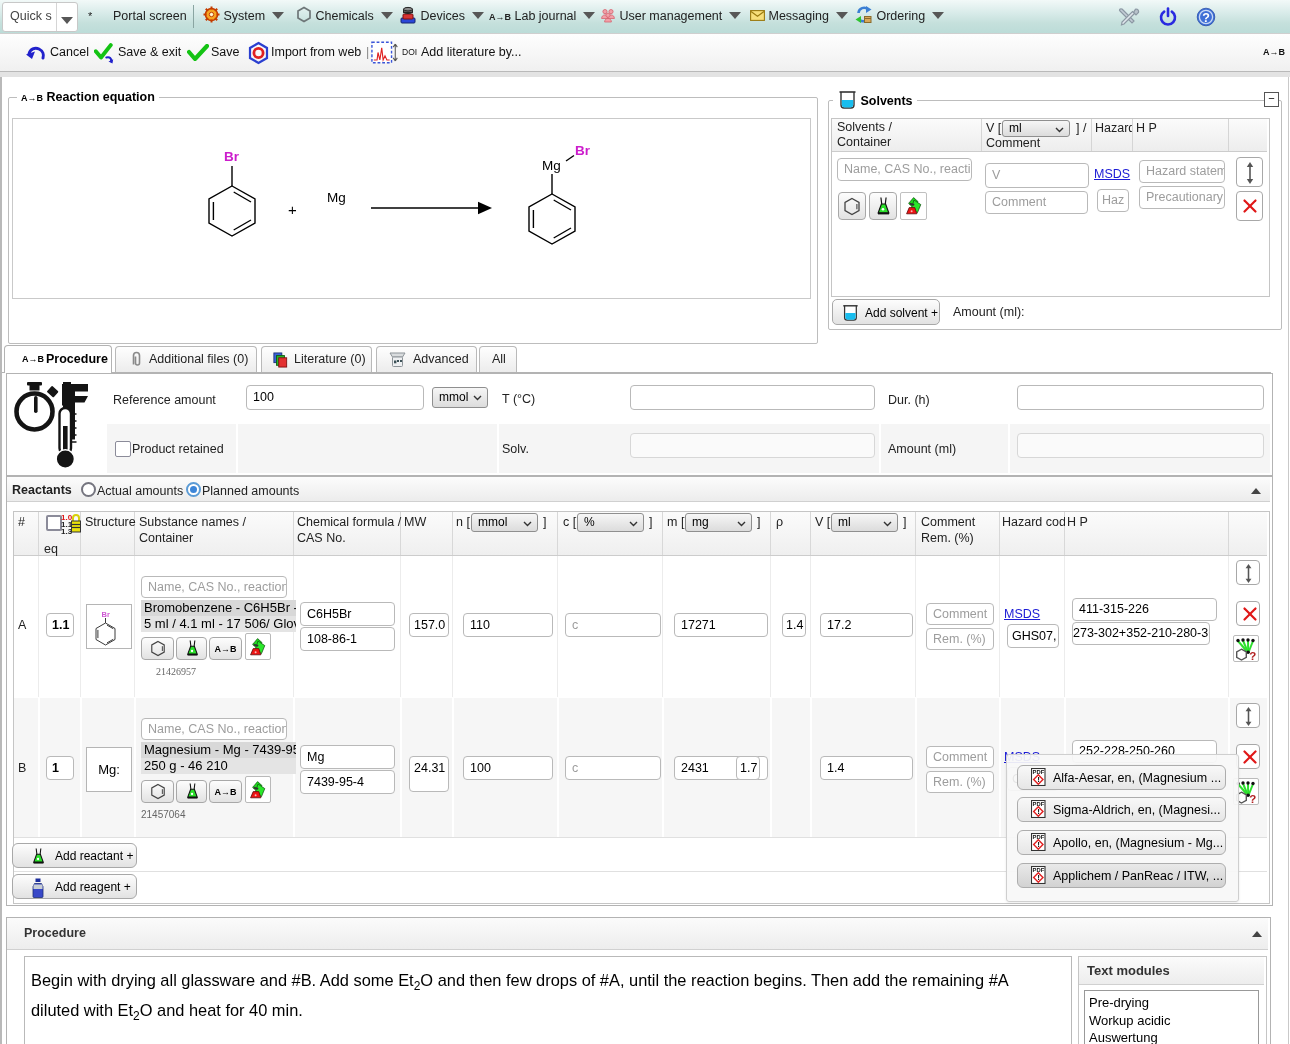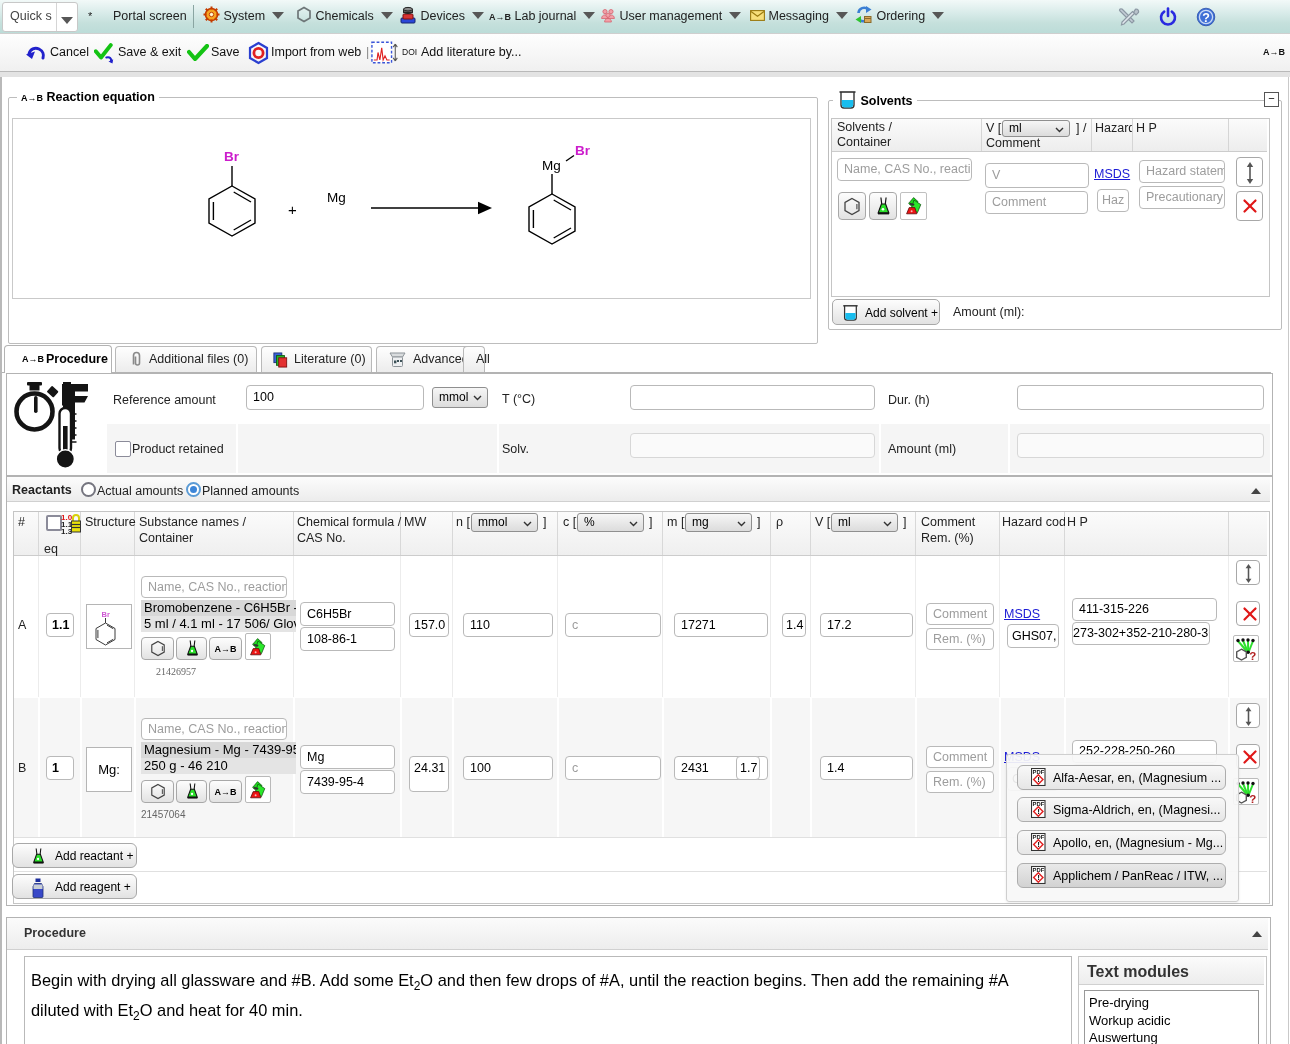--- a/index.html
+++ b/index.html
@@ -295,21 +295,21 @@
     <div class="abs" style="left:376px;top:346px;width:101px;height:26px;background:linear-gradient(#fefefe,#ececec);border:1px solid #b9b9b9;border-bottom:none;border-radius:4px 4px 0 0;box-sizing:border-box;">
       <svg width="17" height="16" viewBox="0 0 17 16" style="position:absolute;left:12px;top:5px;">
           <polygon points="1,1 16,1 13.5,5 3.5,5" fill="#d9dcde" stroke="#8e9499"></polygon>
           <rect x="3.5" y="5" width="10" height="9.5" rx="1" fill="#eef0f2" stroke="#8e9499"></rect>
           <rect x="5" y="8.5" width="2.4" height="2.8" fill="#3d5258"></rect>
           <rect x="8" y="8" width="2" height="2" fill="#3d5258"></rect>
           <rect x="11" y="8" width="2" height="2" fill="#3d5258"></rect>
         </svg>
       <span style="position:absolute;left:36px;top:5px;font-size:12.5px;color:#222;">Advanced</span>
       </div>
-    <div class="abs" style="left:463px;top:346px;width:22px;height:26px;background:linear-gradient(#fefefe,#ececec);border:1px solid #b9b9b9;border-bottom:none;border-radius:4px 4px 0 0;box-sizing:border-box;">
+    <div class="abs" style="left:479px;top:346px;width:38px;height:26px;background:linear-gradient(#fefefe,#ececec);border:1px solid #b9b9b9;border-bottom:none;border-radius:4px 4px 0 0;box-sizing:border-box;">
       <span style="position:absolute;left:12px;top:5px;font-size:12.5px;color:#222;">All</span>
       </div>
     <div class="abs" style="left:4px;top:345px;width:108px;height:28px;background:#fff;border:1px solid #b3b3b3;border-bottom:none;border-radius:4px 4px 0 0;box-sizing:border-box;">
       <span style="position:absolute;left:17px;top:8px;font-size:9px;font-weight:bold;">A→B</span>
       <span style="position:absolute;left:41px;top:6px;font-size:12.5px;font-weight:bold;white-space:nowrap;">Procedure</span>
       </div>
   </div>
 
   <div id="procpanel">
     <div class="abs" style="left:6px;top:373px;width:1265px;height:101px;border:1px solid #b3b3b3;background:#fff;"></div>
@@ -643,21 +643,21 @@
   <div id="procbottom">
     <div class="abs" style="left:6px;top:917px;width:1263px;height:127px;border:1px solid #b3b3b3;border-bottom:none;background:#fff;"></div>
     <div class="abs" style="left:7px;top:918px;width:1261px;height:31px;background:linear-gradient(#fbfbfb,#ededed);border-bottom:1px solid #d0d0d0;"></div>
     <div class="lbl" style="left:24px;top:926px;font-weight:bold;color:#333;">Procedure</div>
     <div class="abs" style="left:1252px;top:931px;width:0;height:0;border-left:5px solid transparent;border-right:5px solid transparent;border-bottom:6px solid #444;"></div>
     <div class="abs" style="left:24px;top:956px;width:1046px;height:88px;background:#fff;border:1px solid #b9b9b9;">
       <div style="position:absolute;left:6px;top:12px;font-size:16.4px;line-height:23.5px;color:#000;">Begin with drying all glassware and #B. Add some Et<sub style="font-size:12px;">2</sub>O and then few drops of #A, until the reaction begins. Then add the remaining #A<br>diluted with Et<sub style="font-size:12px;">2</sub>O and heat for 40 min.</div>
     </div>
     <div class="abs" style="left:1078px;top:956px;width:187px;height:88px;border:1px solid #c5c5c5;background:#fff;"></div>
     <div class="abs" style="left:1079px;top:957px;width:185px;height:27px;background:linear-gradient(#fbfbfb,#ededed);border-bottom:1px solid #d0d0d0;"></div>
-    <div class="lbl" style="left:1087px;top:963px;font-weight:bold;color:#333;font-size:16px;">Text modules</div>
+    <div class="lbl" style="left:1087px;top:963px;font-weight:bold;color:#333;font-size:13px;">Text modules</div>
     <div class="abs" style="left:1084px;top:990px;width:173px;height:54px;background:#fff;border:1px solid #999;border-bottom:none;">
       <div style="position:absolute;left:4px;top:3px;font-size:13px;line-height:17.5px;">Pre-drying<br>Workup acidic<br>Auswertung</div>
     </div>
   </div>
 
   <div class="abs" style="left:1288px;top:77px;width:1px;height:967px;background:#c9c9c9;"></div>
   <div id="popup">
     <div class="abs" style="left:1006px;top:754px;width:231px;height:146px;background:rgba(247,247,247,0.93);border:1px solid #cfcfcf;border-radius:3px;box-shadow:0 1px 3px rgba(0,0,0,0.08);"></div>
     <div class="pbtn" style="top:765px;">
       <svg class="pdficon" width="15" height="18" viewBox="0 0 15 18">

